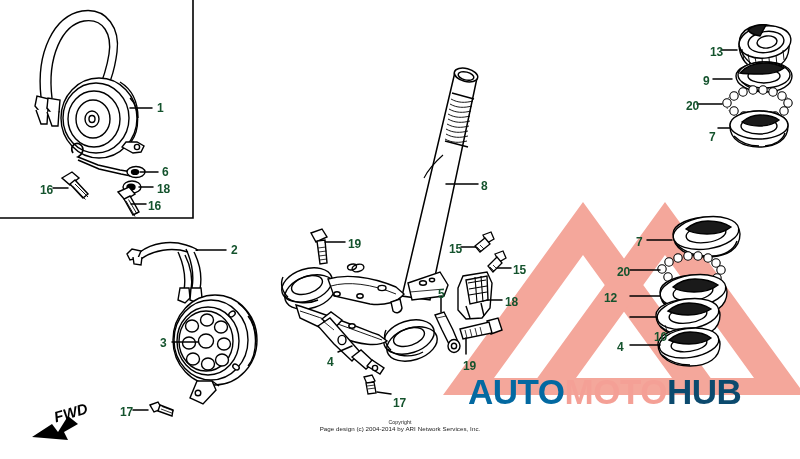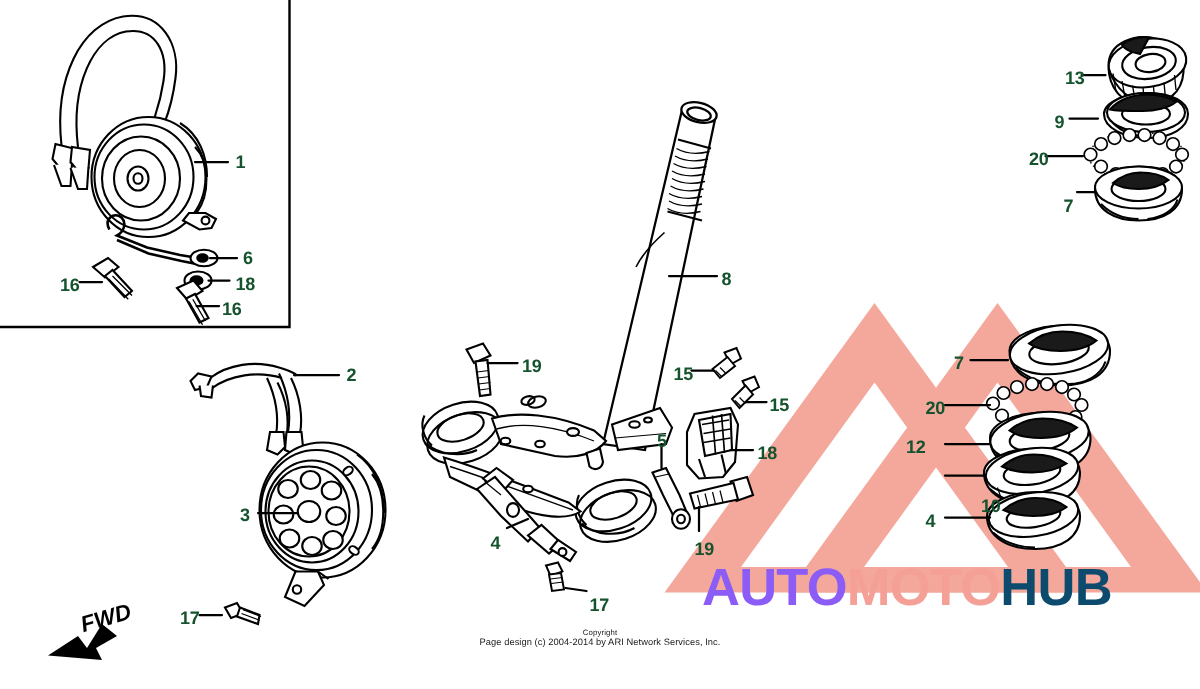--- a/index.html
+++ b/index.html
@@ -64,21 +64,21 @@
   #watermark-text {
     position: absolute;
     left: 468px;
     top: 372px;
     font-size: 35px;
     font-weight: 700;
     letter-spacing: -0.5px;
     line-height: 40px;
     white-space: nowrap;
   }
-  #watermark-text .wm-auto { color: #8b5cf6; }
+  #watermark-text .wm-auto { color: #0369a1; }
   #watermark-text .wm-moto { color: #f4a096; }
   #watermark-text .wm-hub  { color: #0c4a6e; }
 </style>
 </head>
 <body>
 
 <div id="page">
 
   <svg id="diagram-svg" viewBox="0 0 800 459">
     <defs>

